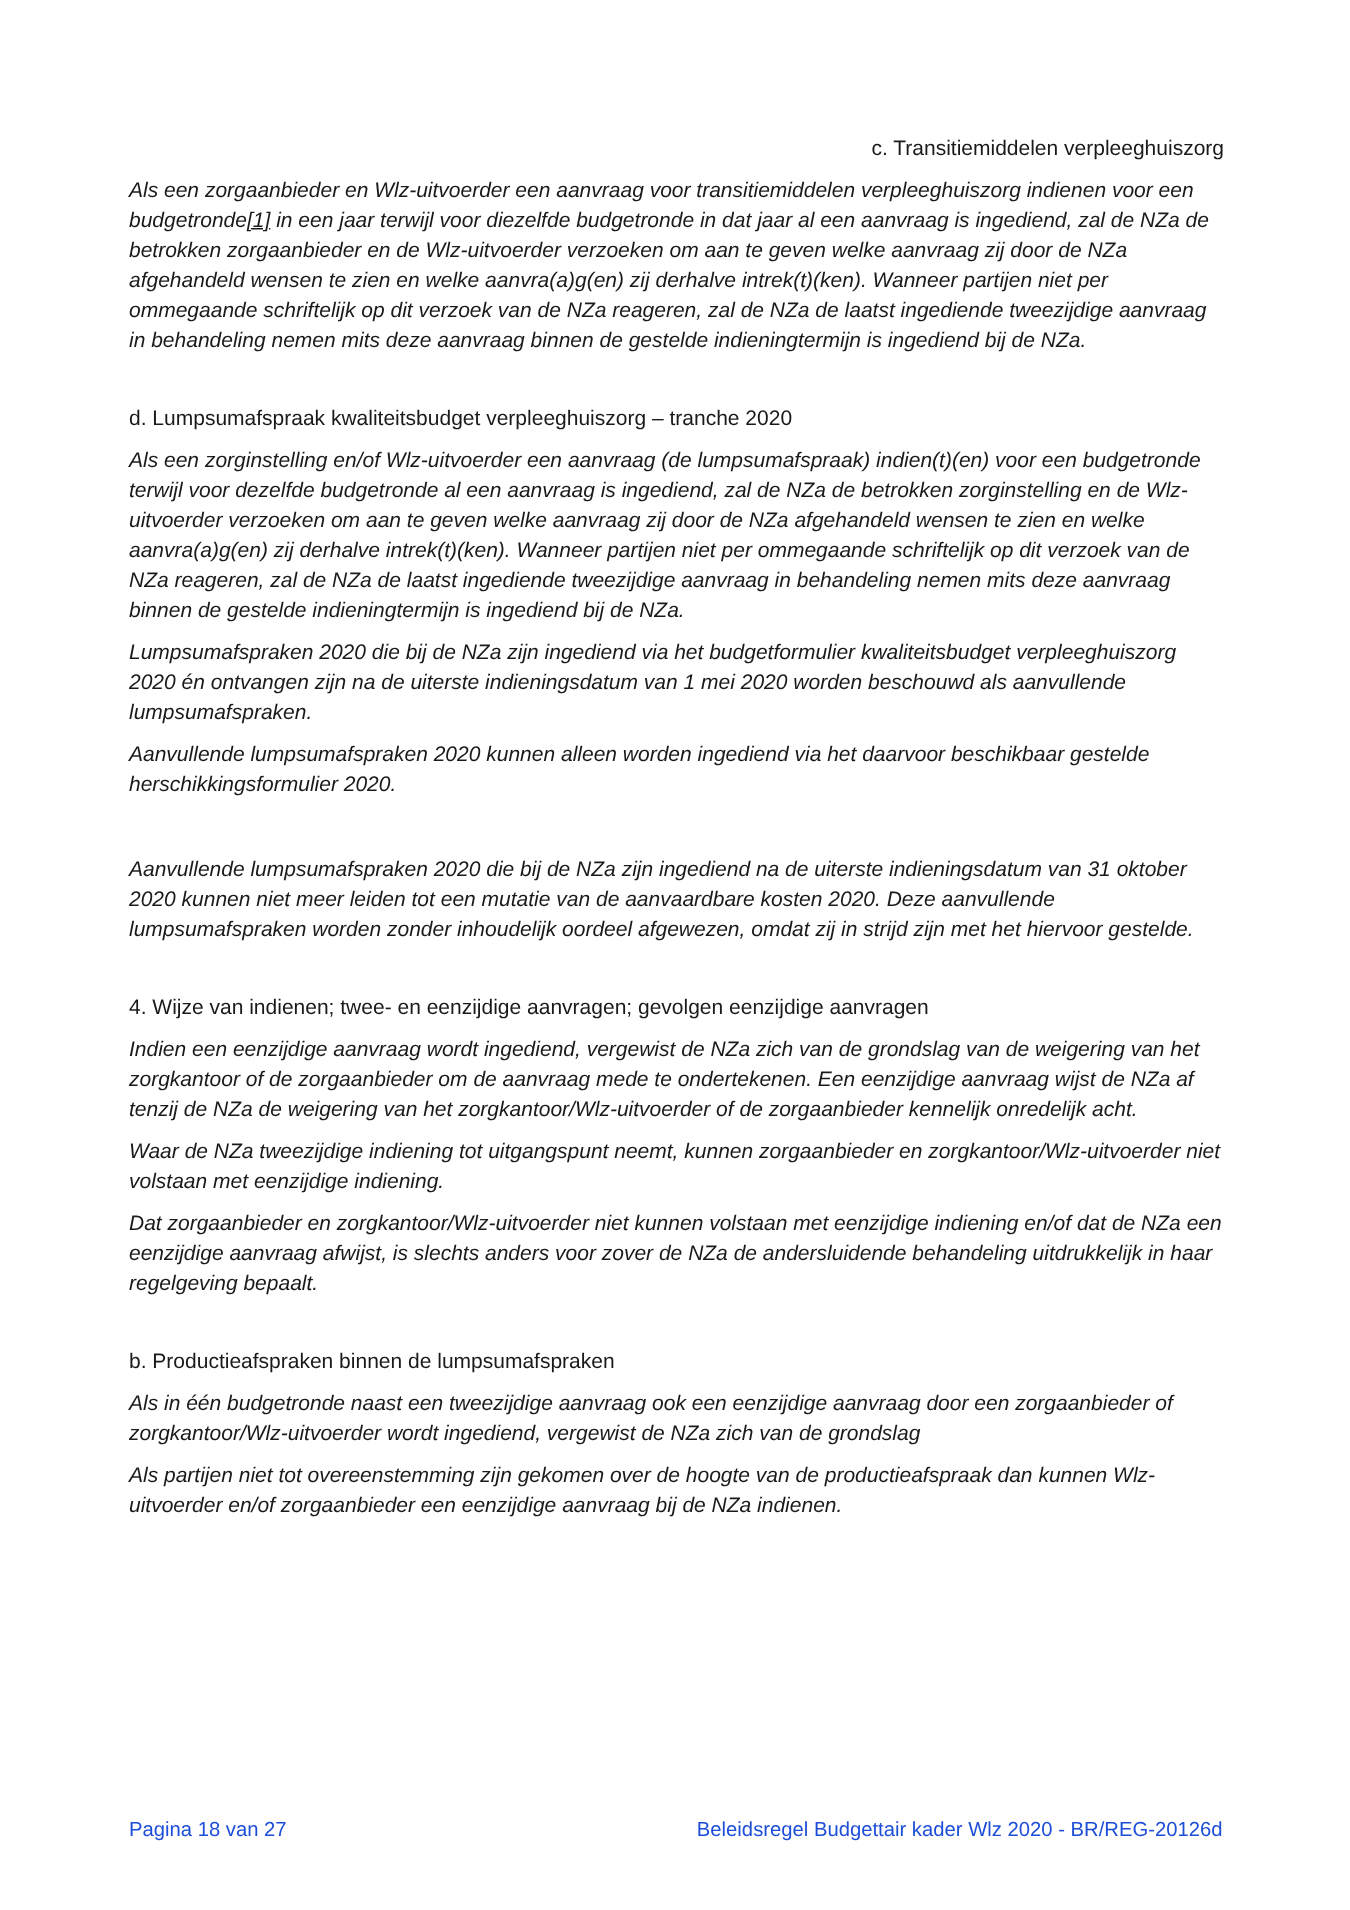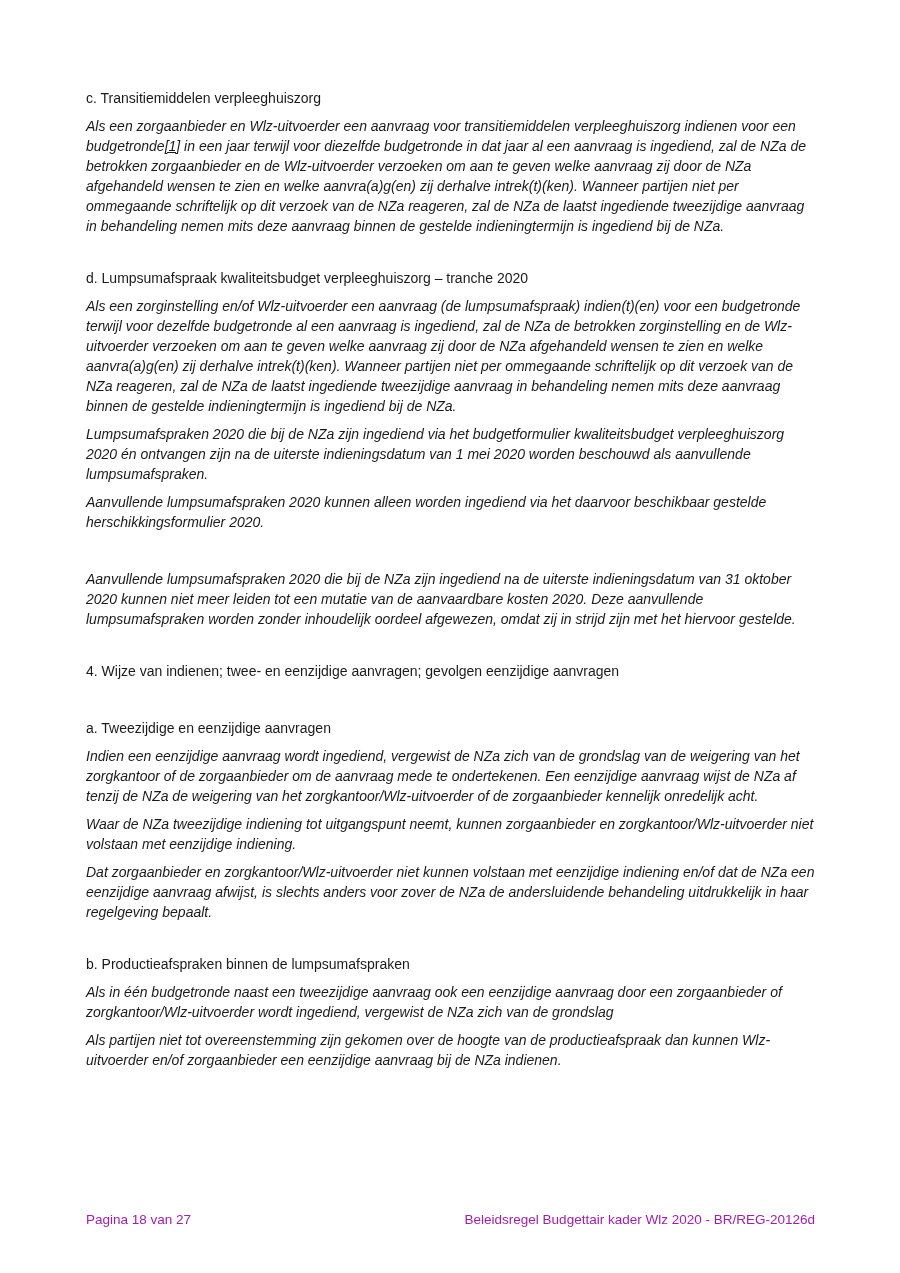--- a/index.html
+++ b/index.html
@@ -17,38 +17,38 @@
     left: 86px;
     width: 730px;
   }
   .doc-heading, .doc-para {
     font-size: 14px;
     line-height: 20px;
     font-weight: 400;
     color: #1a1a1a;
   }
   .doc-heading { margin-top: 32px; }
-  .doc-heading.first { margin-top: 0; }
+  .doc-heading.first { margin-top: 0; text-align: right; }
   .doc-para { margin-top: 8px; font-style: italic; }
   .gap-lg { margin-top: 37px; }
   a.footnote-ref {
     color: inherit;
     text-decoration: underline;
     cursor: pointer;
   }
   .page-footer {
     position: absolute;
     top: 1212px;
     left: 86px;
     width: 729px;
     display: flex;
     justify-content: space-between;
     font-size: 13.5px;
     line-height: 16px;
-    color: #a21caf;
+    color: #1d4ed8;
     gap: 11px;
   }
 </style>
 </head>
 <body>
 
 <div class="page-body">
 
   <div class="doc-heading first">c. Transitiemiddelen verpleeghuiszorg</div>
 
@@ -56,21 +56,20 @@
 
   <div class="doc-heading">d. Lumpsumafspraak kwaliteitsbudget verpleeghuiszorg – tranche 2020</div>
 
   <p class="doc-para">Als een zorginstelling en/of Wlz-uitvoerder een aanvraag (de lumpsumafspraak) indien(t)(en) voor een budgetronde terwijl voor dezelfde budgetronde al een aanvraag is ingediend, zal de NZa de betrokken zorginstelling en de Wlz-uitvoerder verzoeken om aan te geven welke aanvraag zij door de NZa afgehandeld wensen te zien en welke aanvra(a)g(en) zij derhalve intrek(t)(ken). Wanneer partijen niet per ommegaande schriftelijk op dit verzoek van de NZa reageren, zal de NZa de laatst ingediende tweezijdige aanvraag in behandeling nemen mits deze aanvraag binnen de gestelde indieningtermijn is ingediend bij de NZa.</p>
   <p class="doc-para">Lumpsumafspraken 2020 die bij de NZa zijn ingediend via het budgetformulier kwaliteitsbudget verpleeghuiszorg 2020 én ontvangen zijn na de uiterste indieningsdatum van 1 mei 2020 worden beschouwd als aanvullende lumpsumafspraken.</p>
   <p class="doc-para">Aanvullende lumpsumafspraken 2020 kunnen alleen worden ingediend via het daarvoor beschikbaar gestelde herschikkingsformulier 2020.</p>
   <p class="doc-para gap-lg">Aanvullende lumpsumafspraken 2020 die bij de NZa zijn ingediend na de uiterste indieningsdatum van 31 oktober 2020 kunnen niet meer leiden tot een mutatie van de aanvaardbare kosten 2020. Deze aanvullende lumpsumafspraken worden zonder inhoudelijk oordeel afgewezen, omdat zij in strijd zijn met het hiervoor gestelde.</p>
 
   <div class="doc-heading">4. Wijze van indienen; twee- en eenzijdige aanvragen; gevolgen eenzijdige aanvragen</div>
 
-  <div class="doc-heading gap-lg">a. Tweezijdige en eenzijdige aanvragen</div>
 
   <p class="doc-para">Indien een eenzijdige aanvraag wordt ingediend, vergewist de NZa zich van de grondslag van de weigering van het zorgkantoor of de zorgaanbieder om de aanvraag mede te ondertekenen. Een eenzijdige aanvraag wijst de NZa af tenzij de NZa de weigering van het zorgkantoor/Wlz-uitvoerder of de zorgaanbieder kennelijk onredelijk acht.</p>
   <p class="doc-para">Waar de NZa tweezijdige indiening tot uitgangspunt neemt, kunnen zorgaanbieder en zorgkantoor/Wlz-uitvoerder niet volstaan met eenzijdige indiening.</p>
   <p class="doc-para">Dat zorgaanbieder en zorgkantoor/Wlz-uitvoerder niet kunnen volstaan met eenzijdige indiening en/of dat de NZa een eenzijdige aanvraag afwijst, is slechts anders voor zover de NZa de andersluidende behandeling uitdrukkelijk in haar regelgeving bepaalt.</p>
 
   <div class="doc-heading">b. Productieafspraken binnen de lumpsumafspraken</div>
 
   <p class="doc-para">Als in één budgetronde naast een tweezijdige aanvraag ook een eenzijdige aanvraag door een zorgaanbieder of zorgkantoor/Wlz-uitvoerder wordt ingediend, vergewist de NZa zich van de grondslag</p>
   <p class="doc-para">Als partijen niet tot overeenstemming zijn gekomen over de hoogte van de productieafspraak dan kunnen Wlz-uitvoerder en/of zorgaanbieder een eenzijdige aanvraag bij de NZa indienen.</p>
 

